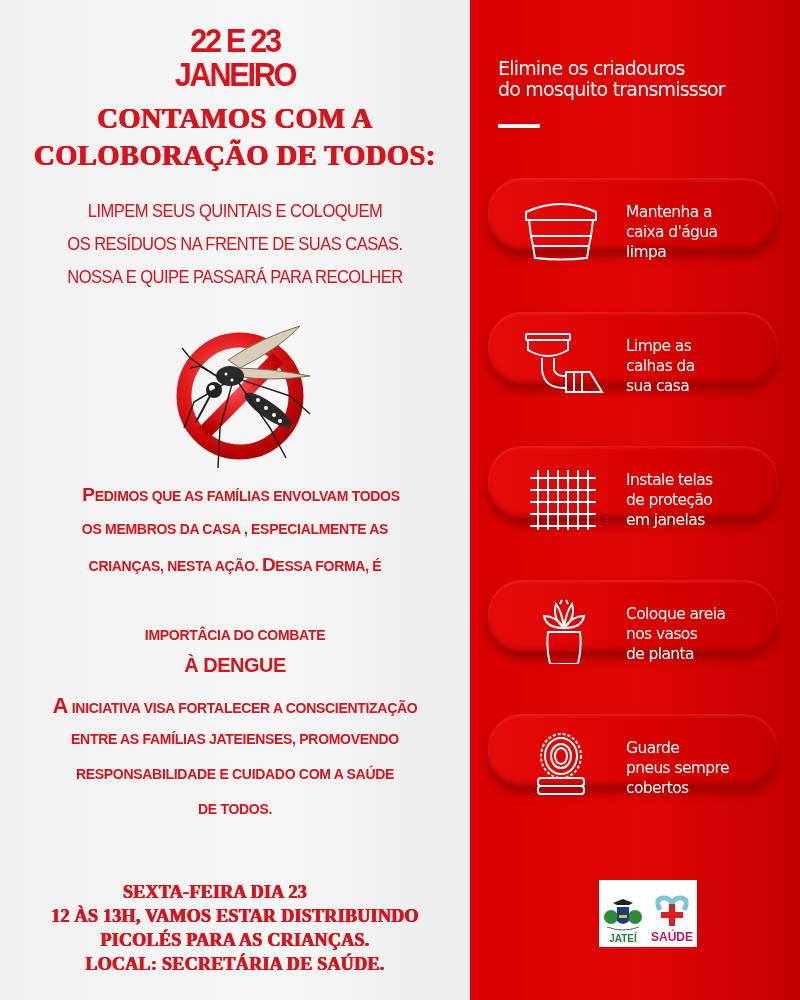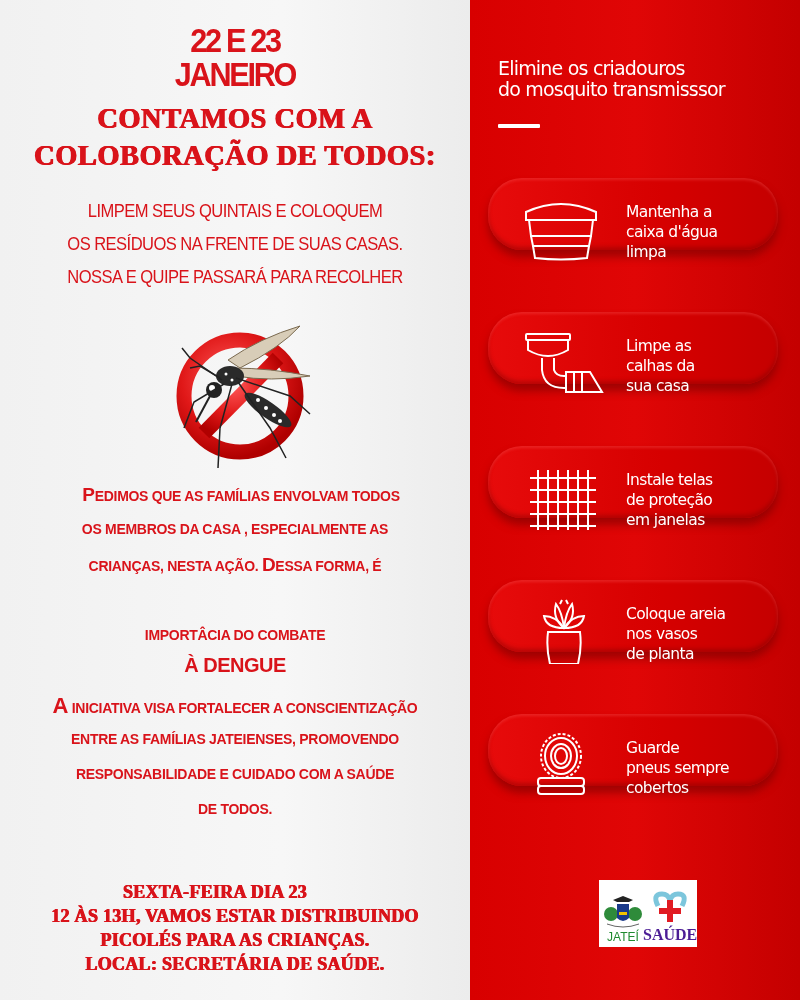--- a/index.html
+++ b/index.html
@@ -61,22 +61,22 @@
   .card-text {
     position:absolute; left:138px; top:24px; color:#fff;
     font-family:"DejaVu Sans", sans-serif; font-size:15.5px; line-height:20px; letter-spacing:-0.6px;
   }
   .card-text span { display:block; white-space:nowrap; }
 
   .logo {
     position:absolute; left:599px; top:880px; width:98px; height:67px; background:#fff;
     display:flex; align-items:flex-end; justify-content:space-between; padding:3px 4px;
   }
-  .logo-jatei { color:#1f8a2e; font-weight:normal; font-size:12px; font-family:"Liberation Sans", sans-serif; }
-  .logo-saude { color:#4c1d95; font-weight:bold; font-size:16px; font-family:Liberation Serif, serif; }
+  .logo-jatei { color:#1f8a2e; font-weight:bold; font-size:10px; font-family:"Liberation Sans", sans-serif; }
+  .logo-saude { color:#be185d; font-weight:bold; font-size:12px; font-family:Liberation Sans, sans-serif; }
 </style>
 </head>
 <body>
 
 <div class="left">
   <div class="center date-line" style="top:24px;">22 E 23</div>
   <div class="center date-line" style="top:58px;">JANEIRO</div>
 
   <div class="center headline" style="top:100px;">CONTAMOS COM A</div>
   <div class="center headline" style="top:137px;">COLOBORAÇÃO DE TODOS:</div>

